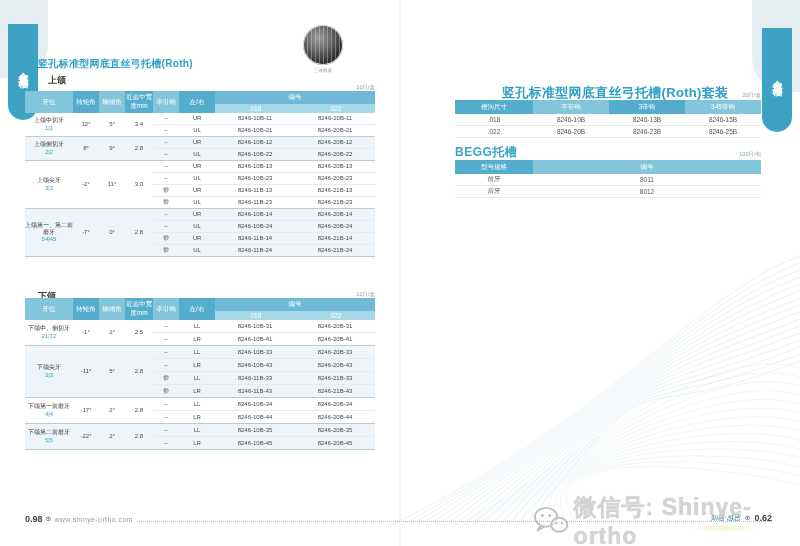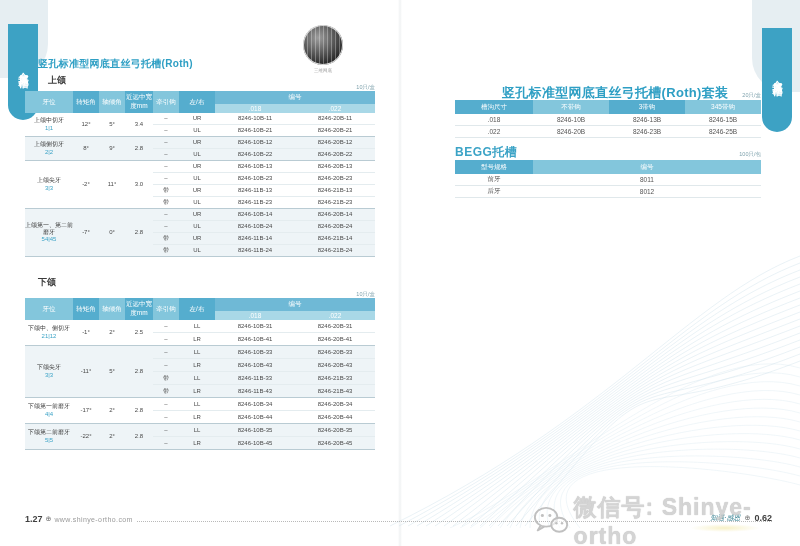--- a/index.html
+++ b/index.html
@@ -250,21 +250,21 @@
         <tr class="shade">
           <td>带</td>
           <td>UL</td>
           <td>8246-11B-24</td>
           <td>8246-21B-24</td>
         </tr>
       </tbody>
     </table>
   </div>
 
-<div class="abs sec-label" style="left:38px;top:276px;">下颌</div>
+<div class="abs sec-label" style="left:38px;top:290px;">下颌</div>
 <div class="abs note" style="left:25px;top:291px;width:350px;">10只/盒</div>
 <div class="abs" id="lower-table" style="left:25px;top:298px;">
     <table class="btab rh12">
       <colgroup>
         <col style="width: 48px;">
         <col style="width: 26px;">
         <col style="width: 26px;">
         <col style="width: 28px;">
         <col style="width: 26px;">
         <col style="width: 36px;">
@@ -425,21 +425,21 @@
           <td>后牙</td>
           <td>8012</td>
         </tr>
       </tbody>
     </table>
   </div>
 
 <div class="rule"></div>
 <div class="swoosh"></div>
 <div class="foot-left">
-  <span class="pgnum">1.27</span>
+  <span class="pgnum">0.98</span>
   <span class="globe">⊕</span>
   <span class="site">www.shinye-ortho.com</span>
 </div>
 <div class="foot-right">
   <span class="slogan">知遇·感恩</span>
   <span class="globe">⊕</span>
   <span class="pgnum">0.62</span>
 </div>
 
 <div class="wm">

